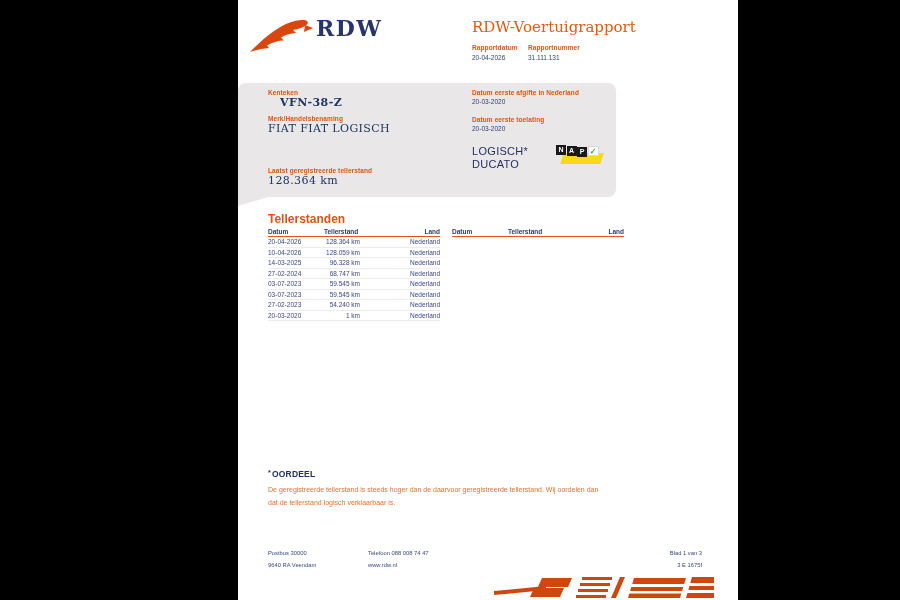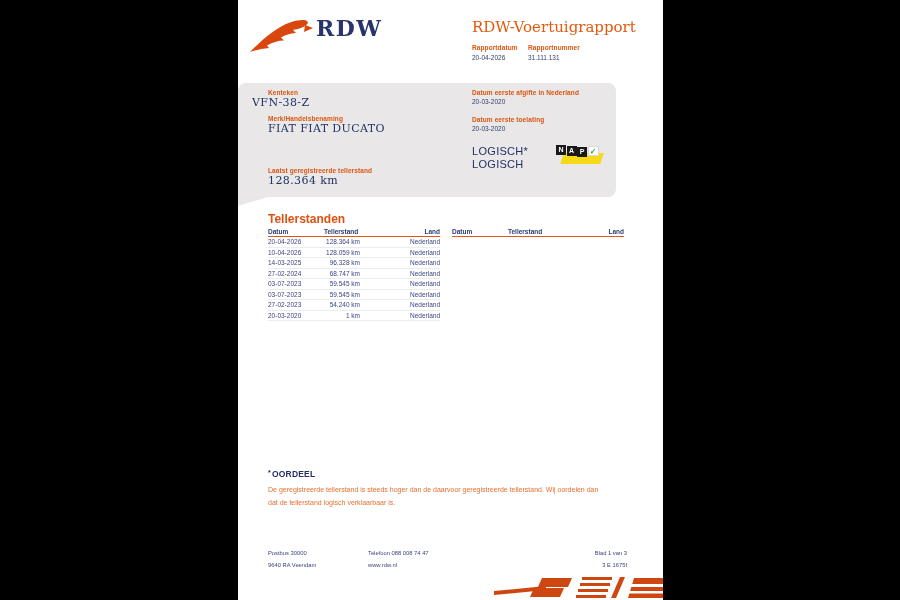--- a/index.html
+++ b/index.html
@@ -1,20 +1,20 @@
 <!DOCTYPE html>
 <html><head>
 <meta charset="utf-8">
 <style>
   * { margin:0; padding:0; box-sizing:border-box; }
   html,body { width:900px; height:600px; }
   body { background:#000; position:relative; overflow:hidden;
          font-family:"Liberation Sans", sans-serif; }
 
-  .page { position:absolute; left:238px; top:0; width:425px; height:600px;
+  .page { position:absolute; left:238px; top:0; width:500px; height:600px;
           background:#fff; overflow:hidden; }
 
   
   .feather { position:absolute; left:10px; top:16px; }
   .logo-text { position:absolute; left:78px; top:15px;
                font-family:"DejaVu Serif", serif; font-size:22px; font-weight:700;
                letter-spacing:1.5px; color:#28356B; }
   .doc-title { position:absolute; left:234px; top:18px;
                font-family:"DejaVu Serif", serif; font-size:15px; font-weight:400;
                color:#E4580B; }
@@ -91,37 +91,37 @@
   <div class="logo-text">RDW</div>
 
   <div class="doc-title">RDW-Voertuigrapport</div>
   <div class="lbl hd-lbl1">Rapportdatum</div>
   <div class="lbl hd-lbl2">Rapportnummer</div>
   <div class="val-s hd-val1">20-04-2026</div>
   <div class="val-s hd-val2">31.111.131</div>
 
   <div class="panel">
     <div class="lbl p-abs" style="left:30px; top:6px;">Kenteken</div>
-    <div class="val-serif p-abs" style="left:14px; top:13px;">VFN-38-Z</div>
+    <div class="val-serif p-abs" style="left:42px; top:13px;font-weight:bold;">VFN-38-Z</div>
 
     <div class="lbl p-abs" style="left:30px; top:32px;">Merk/Handelsbenaming</div>
-    <div class="val-serif p-abs" style="left:30px; top:39px;">FIAT FIAT DUCATO</div>
+    <div class="val-serif p-abs" style="left:30px; top:39px;">FIAT FIAT LOGISCH</div>
 
     <div class="lbl p-abs" style="left:30px; top:84px;">Laatst geregistreerde tellerstand</div>
     <div class="val-serif p-abs" style="left:30px; top:91px;">128.364 km</div>
 
     <div class="lbl p-abs" style="left:234px; top:6px;">Datum eerste afgifte in Nederland</div>
     <div class="val-s p-abs" style="left:234px; top:15px;">20-03-2020</div>
 
     <div class="lbl p-abs" style="left:234px; top:33px;">Datum eerste toelating</div>
     <div class="val-s p-abs" style="left:234px; top:42px;">20-03-2020</div>
 
     <div class="oordeel p-abs" style="left:234px; top:62px;">
       <div>LOGISCH*</div>
-      <div>LOGISCH</div>
+      <div>DUCATO</div>
     </div>
 
     <div class="nap">
       <div class="nap-yellow"></div>
       <div class="nap-tile" style="left:0; top:2px;">N</div>
       <div class="nap-tile" style="left:10.5px; top:3px;">A</div>
       <div class="nap-tile" style="left:21px; top:4px;">P</div>
       <div class="nap-check" style="left:31.5px; top:2.5px;">✓</div>
     </div>
   </div>

